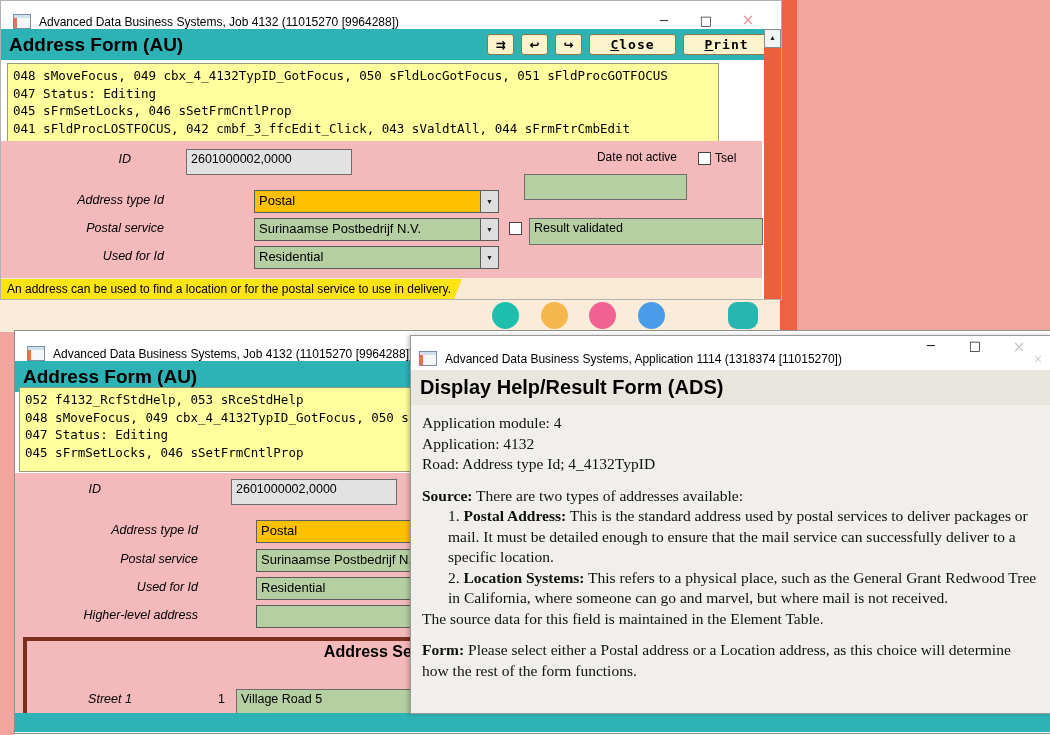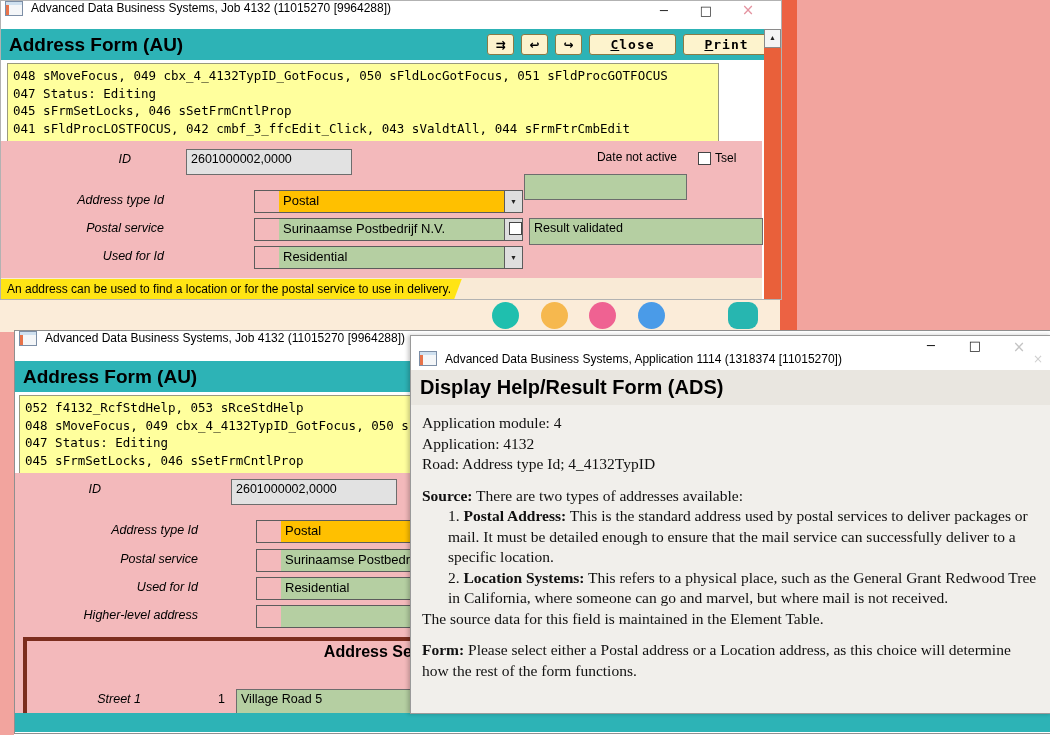--- a/index.html
+++ b/index.html
@@ -14,21 +14,21 @@
   .taskbar-strip { position:absolute; left:0; top:298px; width:780px; height:34px; background:#fbecd9; }
   .task-circle { position:absolute; top:4px; width:27px; height:27px; border-radius:50%; }
   .task-square { position:absolute; top:4px; width:30px; height:27px; border-radius:9px; }
 
   
   .win { position:absolute; overflow:hidden; background:#fff; }
   #win1 { left:0; top:0; width:780px; height:298px; border:1px solid #b2b2b2; z-index:1; }
   #win2 { left:14px; top:330px; width:1036px; height:402px; border:1px solid #8f8f8f; z-index:2; }
   #win3 { left:410px; top:335px; width:640px; height:377px; background:#f1efeb; border:1px solid #9a9a9a; box-shadow:-2px 0 4px rgba(0,0,0,.22); z-index:3; }
 
-  .titlebar { display:flex; align-items:flex-start; gap:8px; padding-left:4px; background:#fff; }
+  .titlebar { display:flex; align-items:flex-end; gap:8px; padding-left:12px; background:#fff; }
   .title-text { font-size:12px; color:#000; white-space:nowrap; }
   .winctls { margin-left:auto; display:flex; align-items:center; padding-right:12px; }
   .ctl { width:42px; text-align:center; font-size:13px; color:#333; font-family:"DejaVu Sans",sans-serif; } 
   .ctl.pink-close { color:#e493a0; font-size:15px; }
   .app-icon16 { flex:0 0 auto; width:16px; height:13px; border:1px solid #7c8ea6;
     background: linear-gradient(to bottom,#cfe0ef 0 3px, rgba(0,0,0,0) 3px),
                 linear-gradient(to right,#e8734a 0 3px,#f4f6f8 3px); }
 
   .teal-header { position:absolute; left:0; background:#2db3b6; display:flex; align-items:center; padding:0 8px; }
   .form-title { font-weight:bold; font-size:19px; color:#000; white-space:nowrap; }
@@ -49,21 +49,21 @@
              color:#000; white-space:nowrap; overflow:hidden; }
 
   .pink-form { position:absolute; left:0; width:100%; background:#f3b9bb; }
   .flabel { position:absolute; font-size:12.5px; color:#000; text-align:right; white-space:nowrap; }
   .italic { font-style:italic; }
   .sm { font-size:12px; }
   .tinput { position:absolute; height:20px; border:1px solid #6d6d6d; font-size:12.5px; padding:2px 4px;
             color:#000; overflow:hidden; white-space:nowrap; }
   .gray { background:#e2e2e2; }
   .green { background:#b5cfa2; }
-  .combo { position:absolute; height:21px; border:1px solid #5c5c5c; display:flex;padding-left:24px; }
+  .combo { position:absolute; height:21px; border:1px solid #5c5c5c; display:flex; }
   .combo-text { flex:1 1 auto; font-size:13px; padding:2px 4px; white-space:nowrap; overflow:hidden; }
   .combo-text.gold { background:#ffc000; }
   .combo-text.green { background:#b5cfa2; }
   .combo-arrow { flex:0 0 17px; background:#dedede; border-left:1px solid #5c5c5c; font-size:7px;
                  display:flex; align-items:center; justify-content:center; color:#222; }
   .checkbox { display:inline-block; width:11px; height:11px; background:#fff; border:1px solid #444; }
   .checkwrap { position:absolute; display:flex; align-items:center; gap:4px; }
 
   .w1-statusrow { position:absolute; left:0; top:277px; width:761px; height:21px; background:#f9ead6; }
   .hintbar { position:absolute; left:0; top:1px; height:18px; display:inline-block; background:#ffe414;
@@ -189,21 +189,21 @@
   <div id="win2" class="win">
     <div class="titlebar" style="height:30px">
       <div class="app-icon16"></div>
       <div class="title-text">Advanced Data Business Systems, Job 4132 (11015270 [9964288])</div>
     </div>
 
     <div class="teal-header" style="top:30px; height:31px; width:100%">
       <span class="form-title">Address Form (AU)</span>
     </div>
 
-    <div class="log-box" style="top:64px; left:4px; width:690px; height:77px">
+    <div class="log-box" style="top:56px; left:4px; width:690px; height:77px">
       <div>052 f4132_RcfStdHelp, 053 sRceStdHelp</div>
       <div>048 sMoveFocus, 049 cbx_4_4132TypID_GotFocus, 050 sFldLocGotFocus, 051 sFldProcGOTFOCUS</div>
       <div>047 Status: Editing</div>
       <div>045 sFrmSetLocks, 046 sSetFrmCntlProp</div>
     </div>
 
     <div class="pink-form" style="top:142px; height:240px; width:100%">
       <div class="flabel italic" style="left:10px; top:9px; width:76px">ID</div>
       <div class="tinput gray" style="left:216px; top:6px; width:156px">2601000002,0000</div>
 
@@ -226,21 +226,21 @@
       </div>
 
       <div class="flabel italic" style="left:10px; top:135px; width:173px">Higher-level address</div>
       <div class="combo" style="left:241px; top:132px; width:243px">
         <span class="combo-text green"></span>
         <span class="combo-arrow">▼</span>
       </div>
 
       <div class="section" style="left:8px; top:164px; width:720px; height:76px">
         <div class="section-title">Address Section</div>
-        <div class="flabel italic" style="left:52px; top:51px; width:62px; text-align:right">Street 1</div>
+        <div class="flabel italic" style="left:52px; top:51px; width:62px; text-align:center">Street 1</div>
         <div class="flabel" style="left:186px; top:51px; width:12px">1</div>
         <div class="tinput green" style="left:209px; top:48px; width:250px">Village Road 5</div>
       </div>
     </div>
 
     <div class="footer-teal"></div>
   </div>
 
   <div id="win3" class="win">
     <div class="titlebar3">

